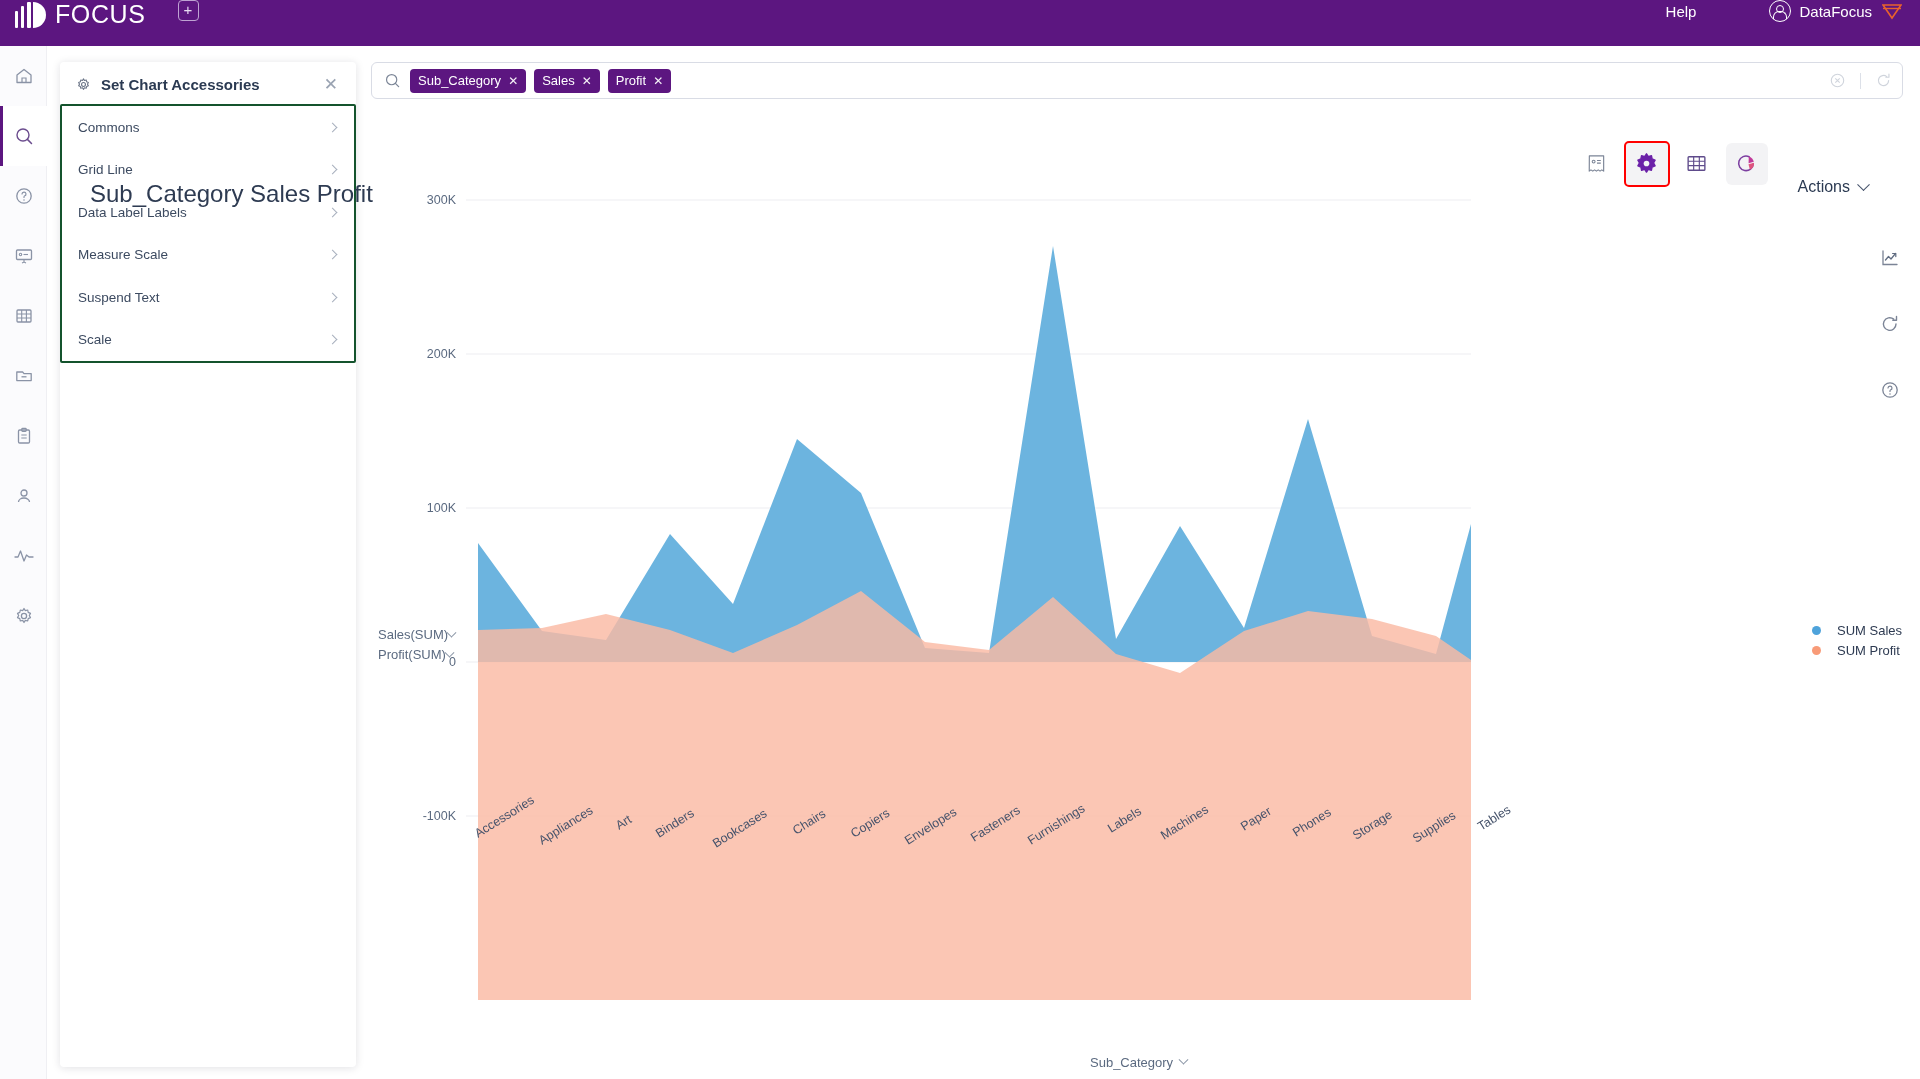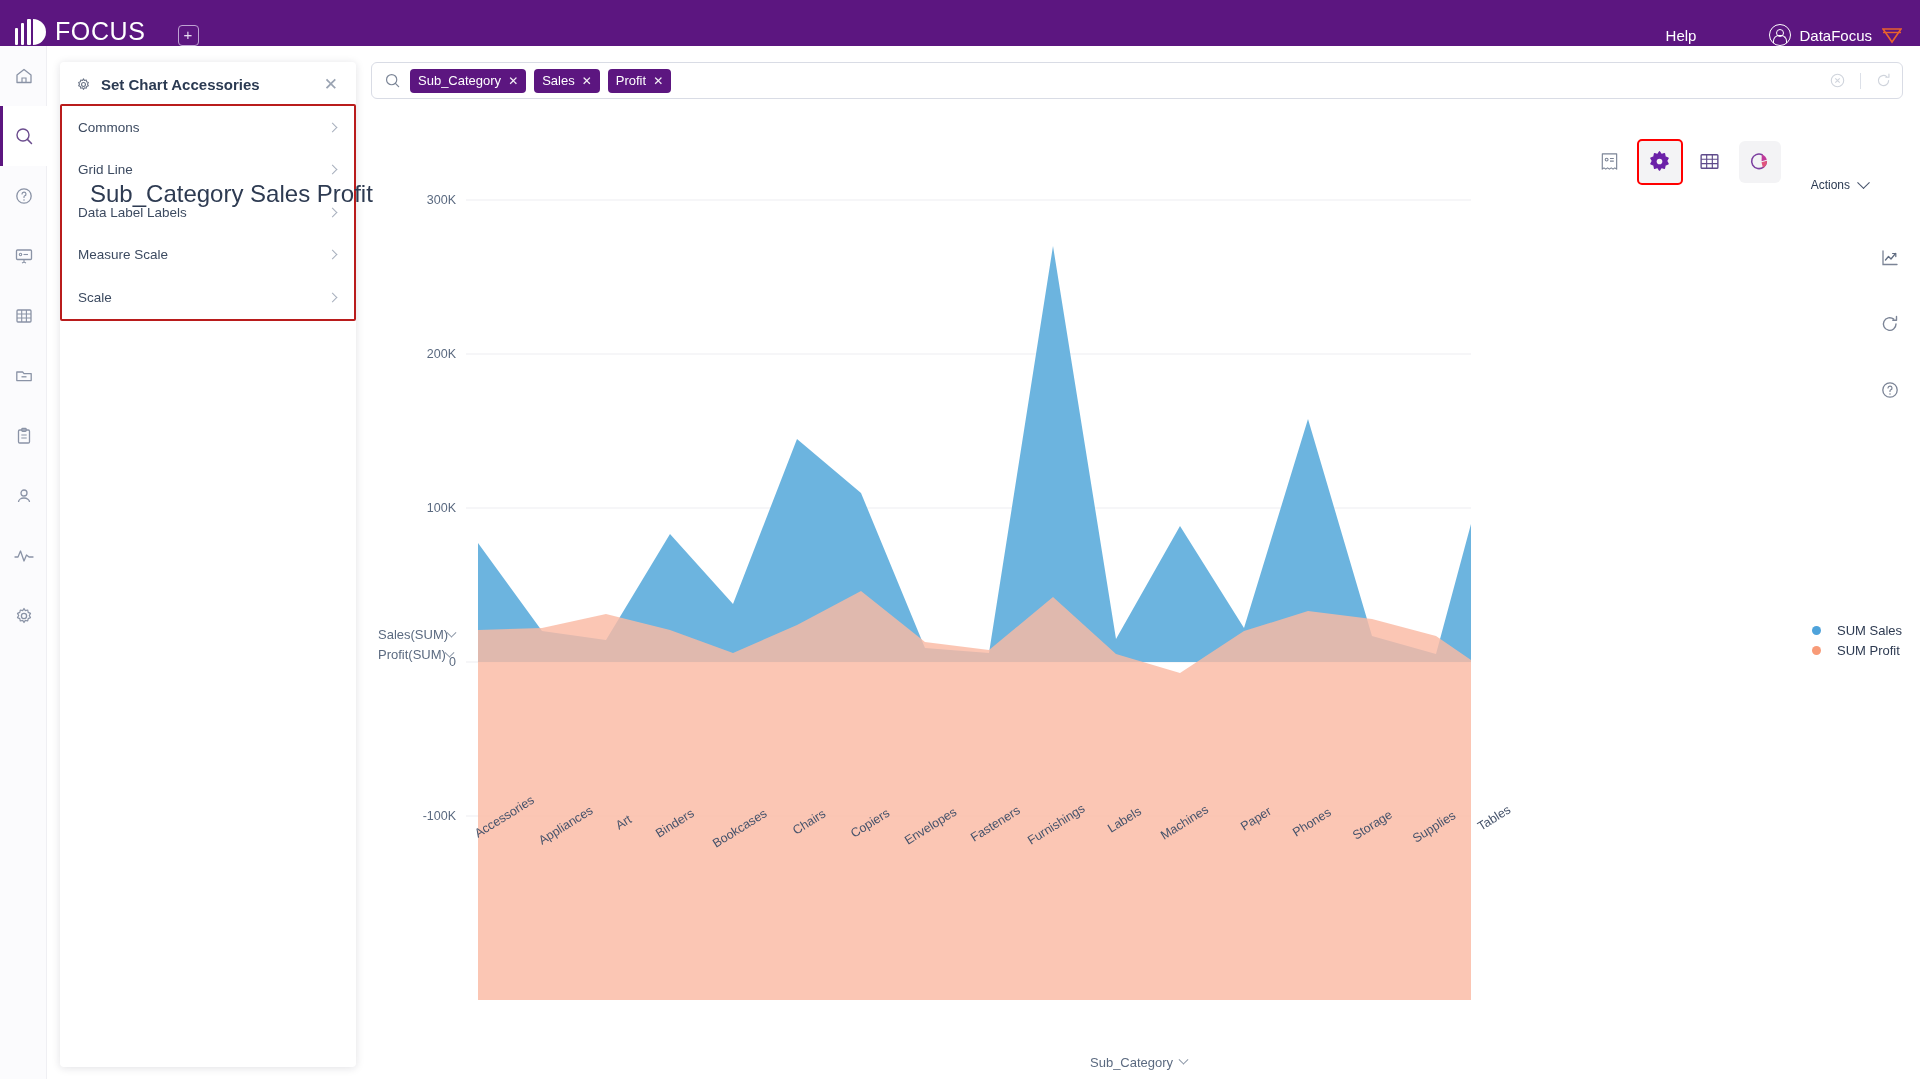--- a/index.html
+++ b/index.html
@@ -7,21 +7,21 @@
     width: 1920px; height: 1079px;
     font-family: "Liberation Sans", sans-serif;
     background: #ffffff;
     overflow: hidden;
   }
 
   
   .topbar {
     position: absolute; left: 0; top: 0; width: 1920px; height: 46px;
     background: #5C1680;
-    display: flex; align-items: flex-end;
+    display: flex; align-items: flex-start;
   }
   .brand { display: flex; align-items: center; margin-left: 14px; }
   .brand-mark { width: 40px; height: 26px; position: relative; }
   .brand-mark i {
     position: absolute; bottom: 0; background: #fff; border-radius: 1px; display: block;
   }
   .bm1 { left: 1px;  width: 3px; height: 17px; }
   .bm2 { left: 7px;  width: 3px; height: 22px; }
   .bm3 { left: 13px; width: 4px; height: 26px; }
   .brand-mark .half {
@@ -85,21 +85,21 @@
     height: 44px; display: flex; align-items: center; padding: 0 14px 0 16px;
   }
   .props-head .gear-sm { margin-right: 10px; }
   .props-title { font-size: 15px; font-weight: 700; color: #2B3A52; flex: 1; }
   .props-close {
     font-size: 17px; color: #9AA3B2; cursor: pointer; line-height: 1;
     padding: 2px 4px;
   }
   .props-list {
     position: absolute; left: 0; top: 42px; width: 296px;
-    border: 2px solid #b91c1c; border-radius: 2px; background: #fff;
+    border: 2px solid #14532d; border-radius: 2px; background: #fff;
   }
   .prop-row {
     height: 42.5px; display: flex; align-items: center;
     padding: 0 18px 0 16px; cursor: pointer;
   }
   .prop-label { font-size: 13.5px; color: #3C4A60; flex: 1; }
   .chev {
     width: 7px; height: 7px; border-right: 1.4px solid #A7AFBD;
     border-top: 1.4px solid #A7AFBD; transform: rotate(45deg);
   }
@@ -130,21 +130,21 @@
     width: 42px; height: 42px; border-radius: 6px;
     display: flex; align-items: center; justify-content: center; cursor: pointer;
     background: transparent; position: relative;
   }
   .tb-btn.filled { background: #F3F3F5; }
   .tb-btn.sel-ring {
     outline: 2.5px solid #FF0000; outline-offset: 0px; border-radius: 3px;
   }
   .actions-btn {
     display: flex; align-items: center; gap: 9px; margin-left: 22px;
-    font-size: 12px; color: #2B3A52; cursor: pointer; margin-top: 47px;
+    font-size: 16px; color: #2B3A52; cursor: pointer; margin-top: 47px;
   }
   .actions-chev {
     width: 9px; height: 9px; border-right: 1.5px solid #46536B;
     border-bottom: 1.5px solid #46536B; transform: rotate(45deg) translate(-2px,-2px);
   }
 
   
   .chart-title {
     position: absolute; left: 0; top: 180px; width: 1598px;
     text-align: left; font-size: 24px; color: #2E3B52; font-weight: 400;
@@ -291,20 +291,24 @@
     <div class="prop-row">
       <span class="prop-label">Grid Line</span>
       <span class="chev"></span>
     </div>
     <div class="prop-row">
       <span class="prop-label">Data Label Labels</span>
       <span class="chev"></span>
     </div>
     <div class="prop-row">
       <span class="prop-label">Measure Scale</span>
+      <span class="chev"></span>
+    </div>
+    <div class="prop-row">
+      <span class="prop-label">Suspend Text</span>
       <span class="chev"></span>
     </div>
     <div class="prop-row">
       <span class="prop-label">Scale</span>
       <span class="chev"></span>
     </div>
   </div>
 </div>
 
 <div class="searchbar">

